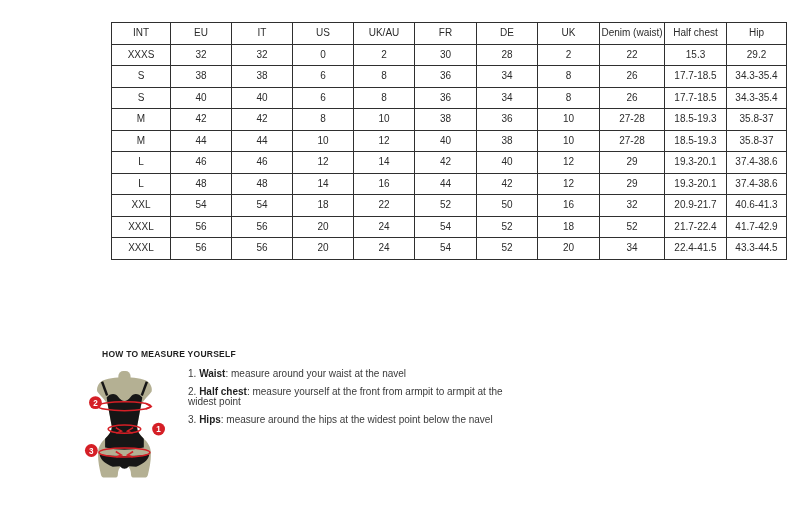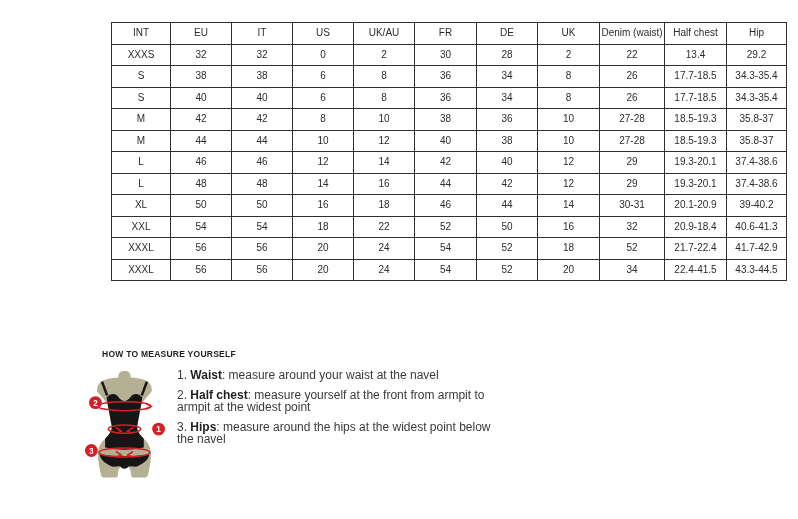--- a/index.html
+++ b/index.html
@@ -18,22 +18,22 @@
     text-align:center;vertical-align:middle;
     height:20.5px;padding:0;line-height:1;
     white-space:nowrap;overflow:hidden;
   }
   
   .measure-title{
     position:absolute;left:65px;top:349px;
     font-size:8.5px;font-weight:700;letter-spacing:.25px;color:#1e1e1e;padding-left:37px;
   }
   .steps{
-    position:absolute;left:177px;top:369px;width:330px;
-    font-size:12px;color:#3a3a3a;
+    position:absolute;left:188px;top:369px;width:330px;
+    font-size:10px;color:#3a3a3a;
   }
   .step{margin-bottom:7px;line-height:1.05;}
   .step .step-label{font-weight:700;color:#1f1f1f;}
   .figure-wrap{
     position:absolute;left:82px;top:370px;width:90px;height:110px;
   }
   .figure-wrap svg{display:block;width:100%;height:100%;}
   .badge-num{
     font-family:"Liberation Sans",sans-serif;font-size:8px;font-weight:700;fill:#ffffff;
   }
@@ -74,21 +74,21 @@
       <tr>
         <td>XXXS</td>
         <td>32</td>
         <td>32</td>
         <td>0</td>
         <td>2</td>
         <td>30</td>
         <td>28</td>
         <td>2</td>
         <td>22</td>
-        <td>13.4</td>
+        <td>15.3</td>
         <td>29.2</td>
       </tr>
       <tr>
         <td>S</td>
         <td>38</td>
         <td>38</td>
         <td>6</td>
         <td>8</td>
         <td>36</td>
         <td>34</td>
@@ -156,43 +156,30 @@
         <td>14</td>
         <td>16</td>
         <td>44</td>
         <td>42</td>
         <td>12</td>
         <td>29</td>
         <td>19.3-20.1</td>
         <td>37.4-38.6</td>
       </tr>
       <tr>
-        <td>XL</td>
-        <td>50</td>
-        <td>50</td>
-        <td>16</td>
-        <td>18</td>
-        <td>46</td>
-        <td>44</td>
-        <td>14</td>
-        <td>30-31</td>
-        <td>20.1-20.9</td>
-        <td>39-40.2</td>
-      </tr>
-      <tr>
         <td>XXL</td>
         <td>54</td>
         <td>54</td>
         <td>18</td>
         <td>22</td>
         <td>52</td>
         <td>50</td>
         <td>16</td>
         <td>32</td>
-        <td>20.9-18.4</td>
+        <td>20.9-21.7</td>
         <td>40.6-41.3</td>
       </tr>
       <tr>
         <td>XXXL</td>
         <td>56</td>
         <td>56</td>
         <td>20</td>
         <td>24</td>
         <td>54</td>
         <td>52</td>

